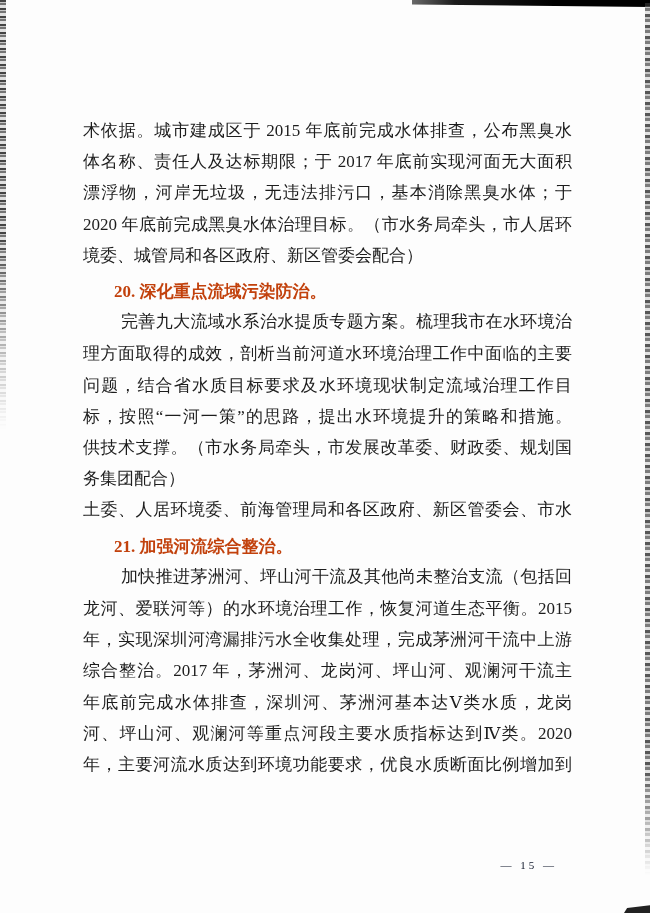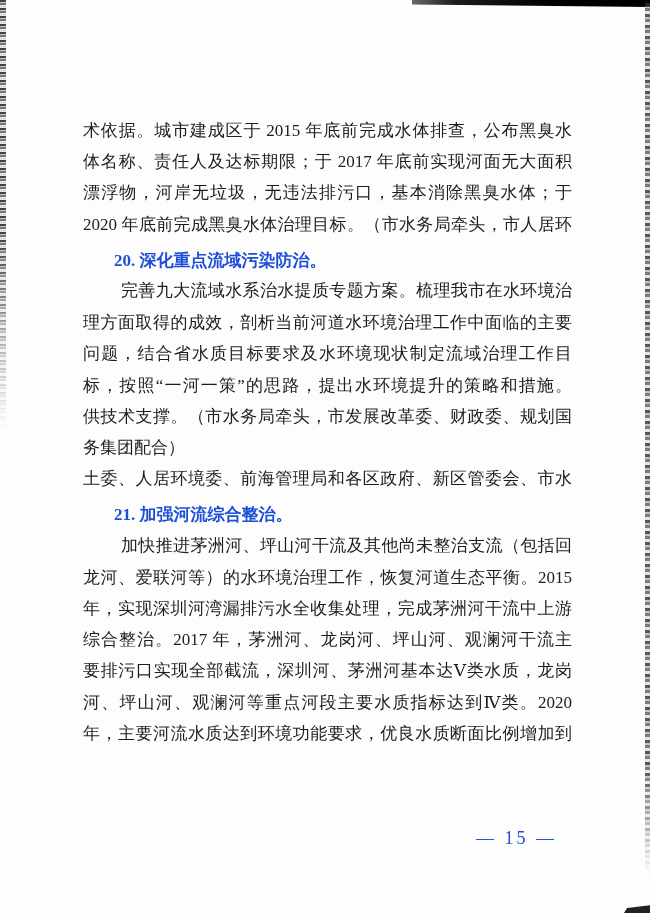--- a/index.html
+++ b/index.html
@@ -73,60 +73,61 @@
     text-justify: inter-character;
     white-space: normal;
   }
   .line.end { text-align-last: left; }
   .line.first { text-indent: 38px; font-family: Liberation Mono, monospace; }
   .line.heading {
     text-align-last: left;
     font-weight: 700;
     text-indent: 31px;
     margin-top: 5px;
-    color: #1d4ed8;
+    color: #c2410c;
   }
   .page-number {
     position: absolute;
-    top: 828px;
+    top: 859px;
     right: 93px;
-    font-size: 18px;
-    color: #1d4ed8;
+    font-size: 11px;
+    color: #0f172a;
     letter-spacing: 3px;
     white-space: nowrap;
   }
 </style>
 </head>
 <body>
 
 <div class="page">
 
   <div class="scan-bar-top"></div>
   <div class="scan-edge-left"></div>
   <div class="scan-edge-right"></div>
   <div class="scan-corner-bottom-right"></div>
 
   <div class="text-block">
     <div class="line">术依据。城市建成区于 2015 年底前完成水体排查，公布黑臭水</div>
     <div class="line">体名称、责任人及达标期限；于 2017 年底前实现河面无大面积</div>
     <div class="line">漂浮物，河岸无垃圾，无违法排污口，基本消除黑臭水体；于</div>
     <div class="line">2020 年底前完成黑臭水体治理目标。（市水务局牵头，市人居环</div>
+    <div class="line end">境委、城管局和各区政府、新区管委会配合）</div>
     <div class="line heading">20. 深化重点流域污染防治。</div>
     <div class="line first">完善九大流域水系治水提质专题方案。梳理我市在水环境治</div>
     <div class="line">理方面取得的成效，剖析当前河道水环境治理工作中面临的主要</div>
     <div class="line">问题，结合省水质目标要求及水环境现状制定流域治理工作目</div>
     <div class="line">标，按照“一河一策”的思路，提出水环境提升的策略和措施。</div>
     <div class="line">供技术支撑。（市水务局牵头，市发展改革委、财政委、规划国</div>
     <div class="line end">务集团配合）</div>
     <div class="line">土委、人居环境委、前海管理局和各区政府、新区管委会、市水</div>
     <div class="line heading">21. 加强河流综合整治。</div>
     <div class="line first">加快推进茅洲河、坪山河干流及其他尚未整治支流（包括回</div>
     <div class="line">龙河、爱联河等）的水环境治理工作，恢复河道生态平衡。2015</div>
     <div class="line">年，实现深圳河湾漏排污水全收集处理，完成茅洲河干流中上游</div>
     <div class="line">综合整治。2017 年，茅洲河、龙岗河、坪山河、观澜河干流主</div>
-    <div class="line">要排污口实现全部截流，深圳河、茅洲河基本达Ⅴ类水质，龙岗</div>
+    <div class="line">年底前完成水体排查，深圳河、茅洲河基本达Ⅴ类水质，龙岗</div>
     <div class="line">河、坪山河、观澜河等重点河段主要水质指标达到Ⅳ类。2020</div>
     <div class="line">年，主要河流水质达到环境功能要求，优良水质断面比例增加到</div>
   </div>
 
   <div class="page-number">— 15 —</div>
 
 </div>
 
 </body></html>

